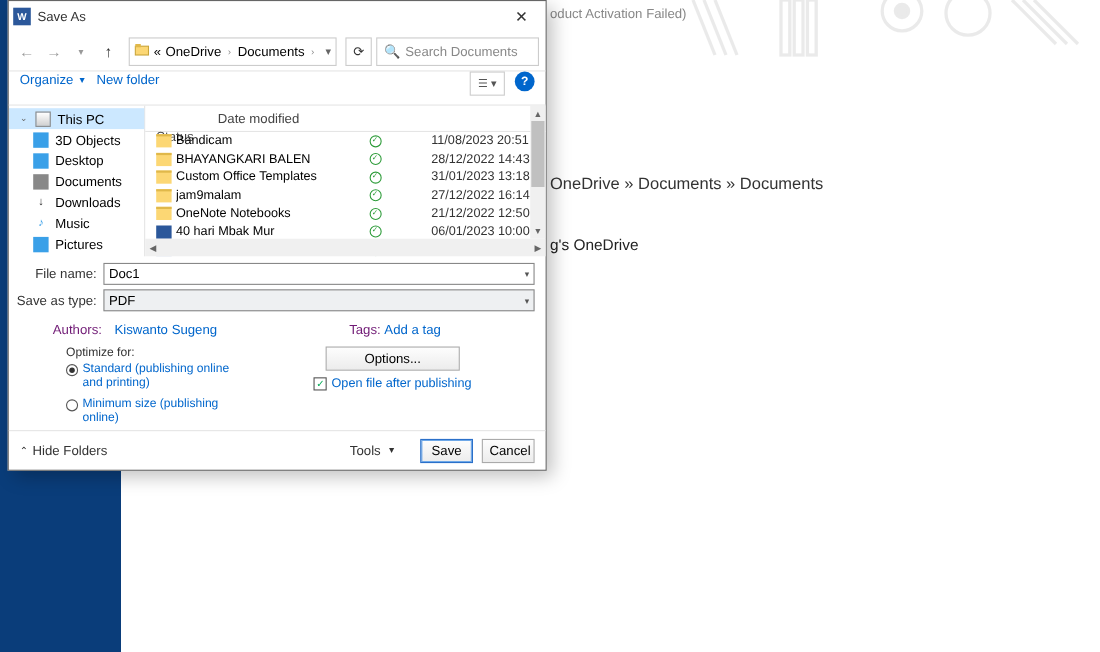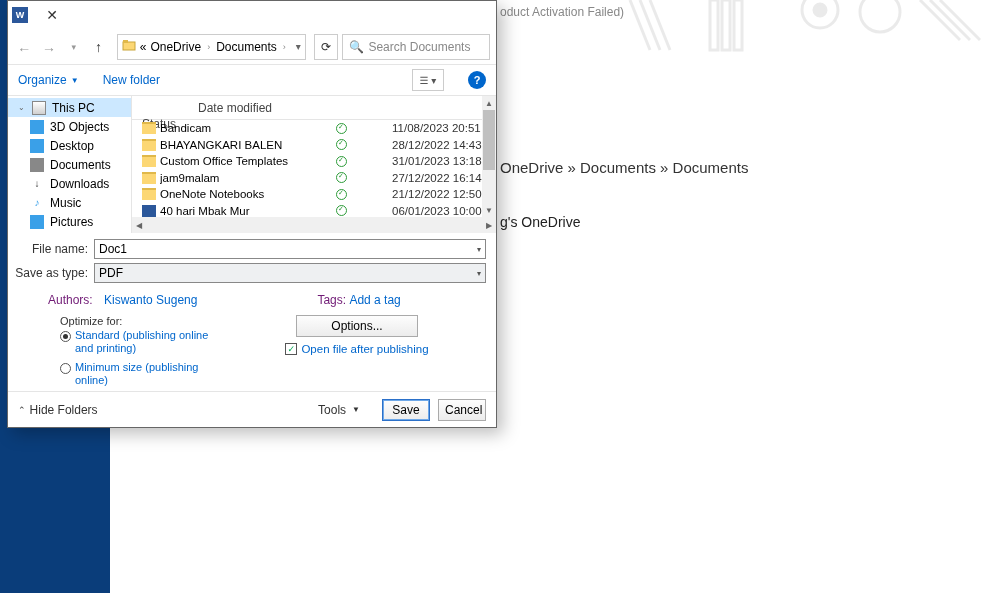--- a/index.html
+++ b/index.html
@@ -25,21 +25,21 @@
 .nav-btn.enabled { color: #333; }
 .crumb-box { flex: 1; height: 26px; border: 1px solid #ccc; display: flex; align-items: center; padding: 0 4px; gap: 4px; font-size: 12px; margin: 0 4px; }
 .crumb-box .sep { color: #888; font-size: 9px; margin: 0 2px; }
 .crumb-box .spacer { flex: 1; }
 .crumb-box .chev { color: #666; font-size: 10px; }
 .refresh-btn { width: 26px; height: 26px; border: 1px solid #ccc; display: flex; align-items: center; justify-content: center; color: #333; font-size: 12px; }
 .search-box { width: 156px; height: 26px; border: 1px solid #ccc; display: flex; align-items: center; padding: 0 6px; gap: 4px; }
 .search-box .sicon { color: #888; font-size: 12px; }
 .search-box .stext { color: #888; font-size: 12px; }
 
-.toolbar { height: 30px; display: flex; align-items: center; padding: 0 10px; gap: 24px; border-bottom: 0; }
+.toolbar { height: 30px; display: flex; align-items: flex-start; padding: 0 10px; gap: 9px; border-bottom: 0; }
 .toolbar .link { color: #0066cc; font-size: 12px; display: flex; align-items: center; gap: 4px; }
 .toolbar .spacer { flex: 1; }
 .toolbar .view-btn { width: 32px; height: 22px; border: 1px solid #ccc; display: flex; align-items: center; justify-content: center; font-size: 10px; color: #555; }
 .toolbar .help { width: 18px; height: 18px; border-radius: 50%; background: #0066cc; color: #fff; display: flex; align-items: center; justify-content: center; font-size: 11px; font-weight: bold; }
 
 .body { flex: 1; display: flex; border-top: 1px solid #e5e5e5; min-height: 0; }
 .tree { width: 124px; border-right: 1px solid #e5e5e5; overflow-y: auto; font-size: 12px; padding: 2px 0; }
 .tree-item { display: flex; align-items: center; height: 19px; padding-left: 10px; gap: 6px; white-space: nowrap; }
 .tree-item.indent { padding-left: 22px; }
 .tree-item.selected { background: #cce8ff; }
@@ -126,20 +126,21 @@
       <path d="M300 0 L340 40 M310 0 L350 40 M320 0 L360 40"></path>
     </g>
   </svg>
 </div>
 <div class="bg-crumb">OneDrive » Documents » Documents</div>
 <div class="bg-onedrive">g's OneDrive</div>
 
 <div class="dialog">
   <div class="titlebar">
     <span class="icon">W</span>
+    <span class="title">Save As</span>
     <div class="close">✕</div>
   </div>
 
   <div class="navbar">
     <div class="nav-btn">←</div>
     <div class="nav-btn">→</div>
     <div class="nav-btn" style="font-size:9px;">▾</div>
     <div class="nav-btn enabled">↑</div>
     <div class="crumb-box">
       <span>

